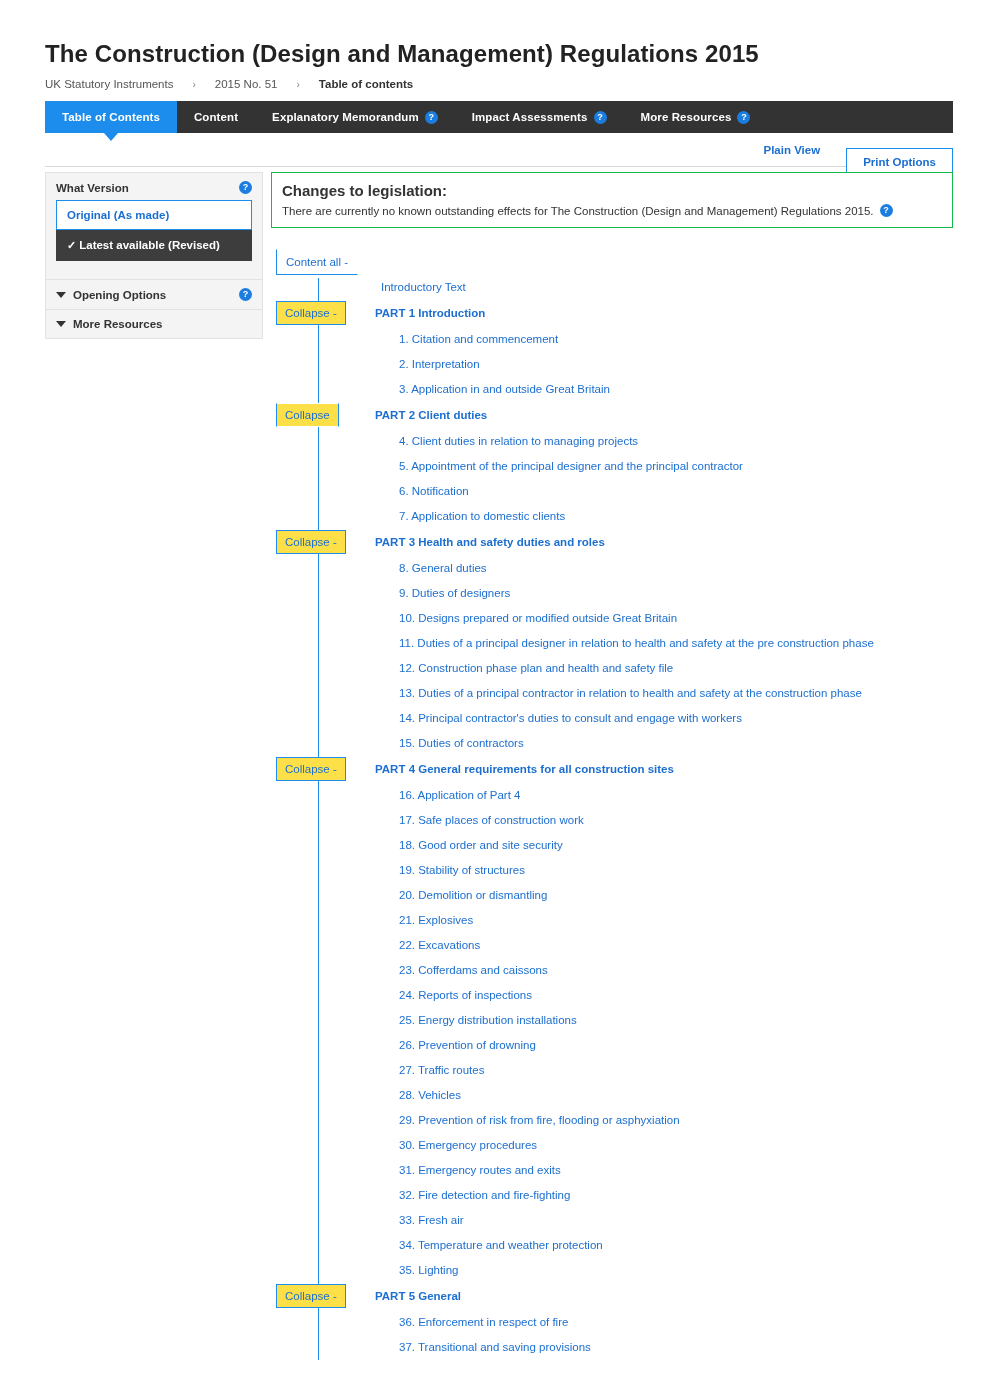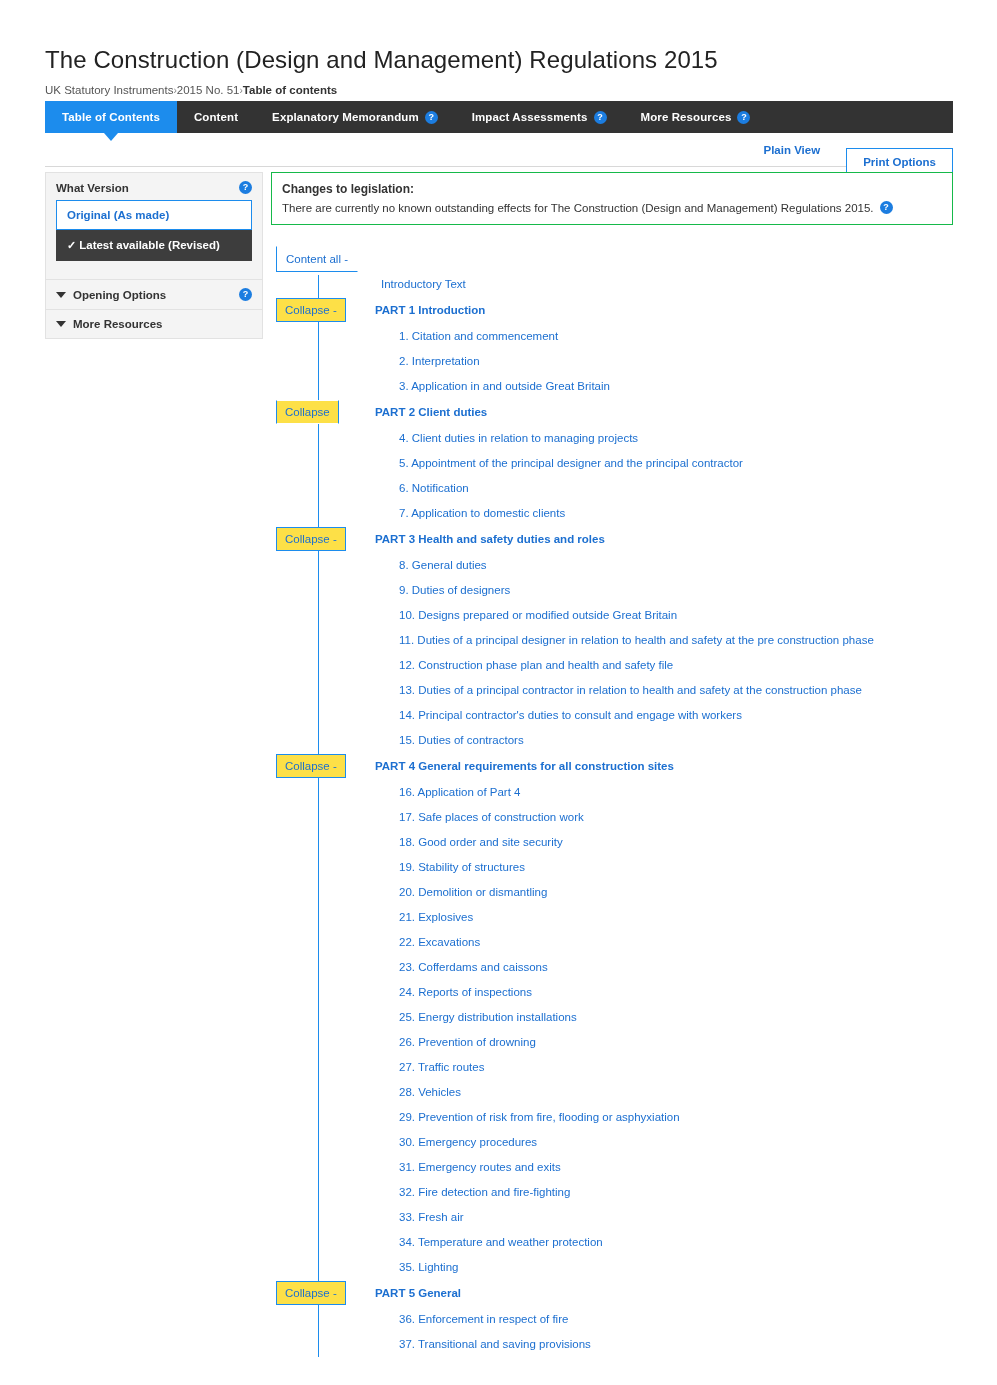--- a/index.html
+++ b/index.html
@@ -17,32 +17,32 @@
     color: #333333;
     overflow: hidden;
   }
 
   
   .page-header {
     padding: 28px 0 0 45px;
   }
   .page-title {
     font-size: 24px;
-    font-weight: 400;
+    font-weight: 700;
     color: #222222;
-    margin: 18px 0 10px 0;
+    margin: 12px 0 10px 0;
     letter-spacing: 0.1px;
   }
   .breadcrumb {
     font-size: 11.5px;
     color: #555555;
     margin: 0 0 12px 0;
     display: flex;
     align-items: center;
-    gap: 0;
+    gap: 19px;
   }
   .breadcrumb .crumb { color: #555555; }
   .breadcrumb .crumb.current { font-weight: bold; color: #333333; }
   .breadcrumb .sep { color: #888888; font-size: 10px; }
 
   
   .tabbar {
     position: absolute;
     left: 45px;
     top: 101px;
@@ -199,21 +199,21 @@
     width: 682px;
   }
   .changes-box {
     border: 1px solid #16b94a;
     background: #ffffff;
     padding: 9px 10px 10px 10px;
     box-sizing: border-box;
     width: 682px;
   }
   .changes-title {
-    font-size: 12px;
+    font-size: 15px;
     font-weight: bold;
     color: #333333;
     margin-bottom: 5px;
   }
   .changes-body {
     font-size: 11.5px;
     color: #333333;
     display: flex;
     align-items: center;
     gap: 6px;

